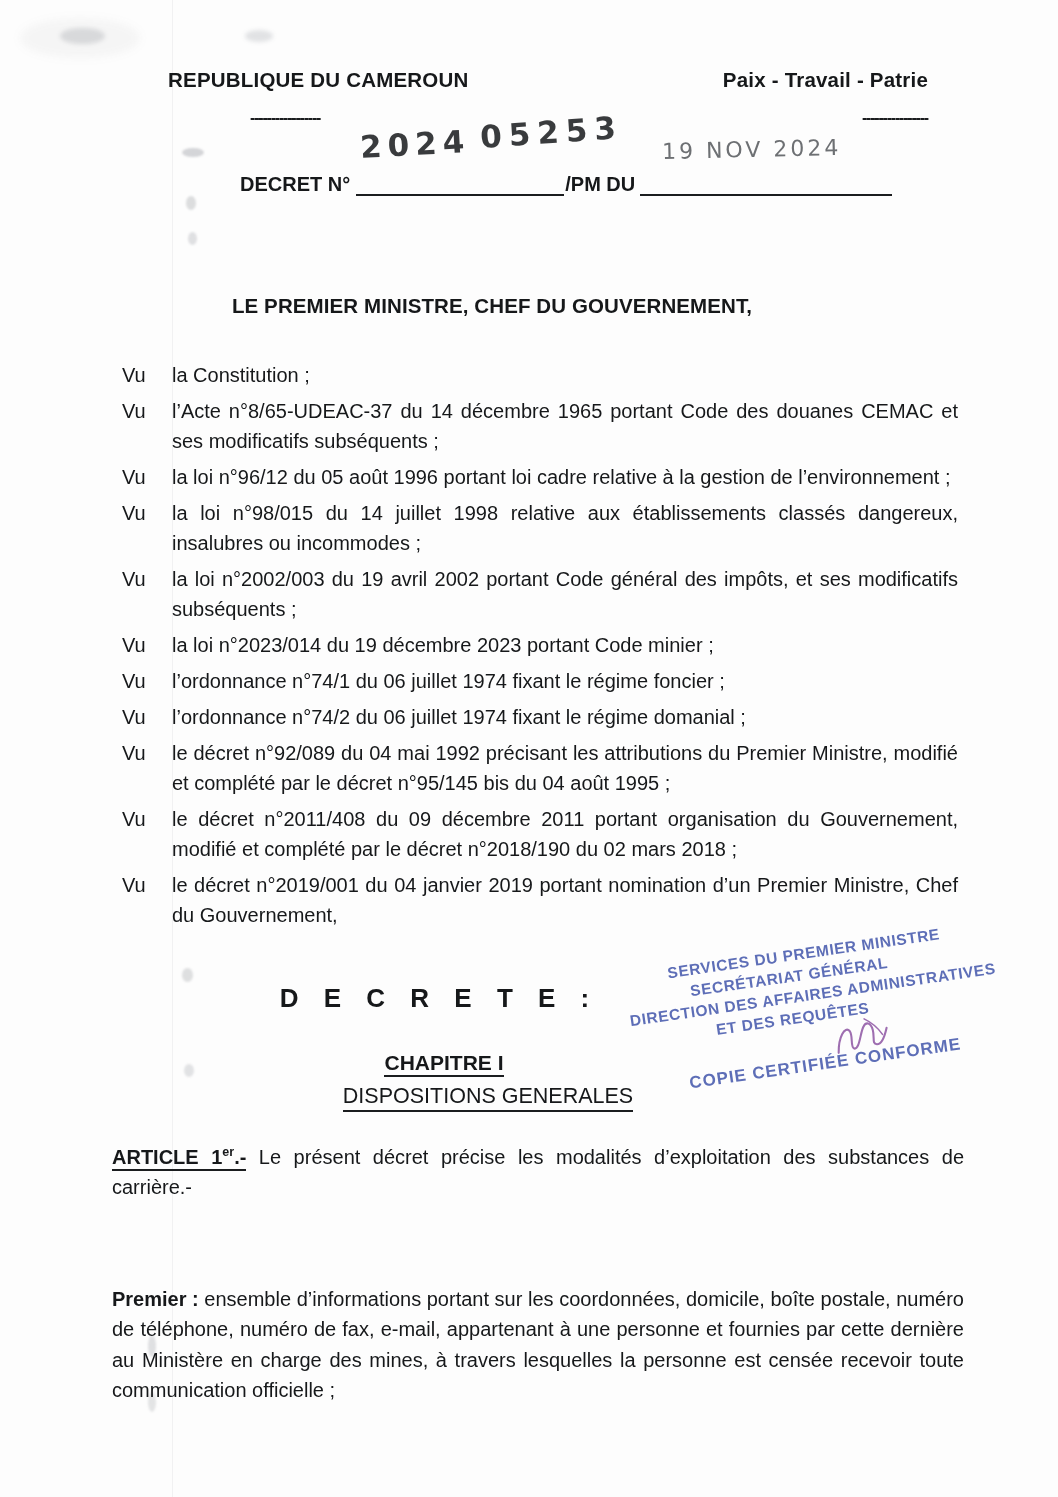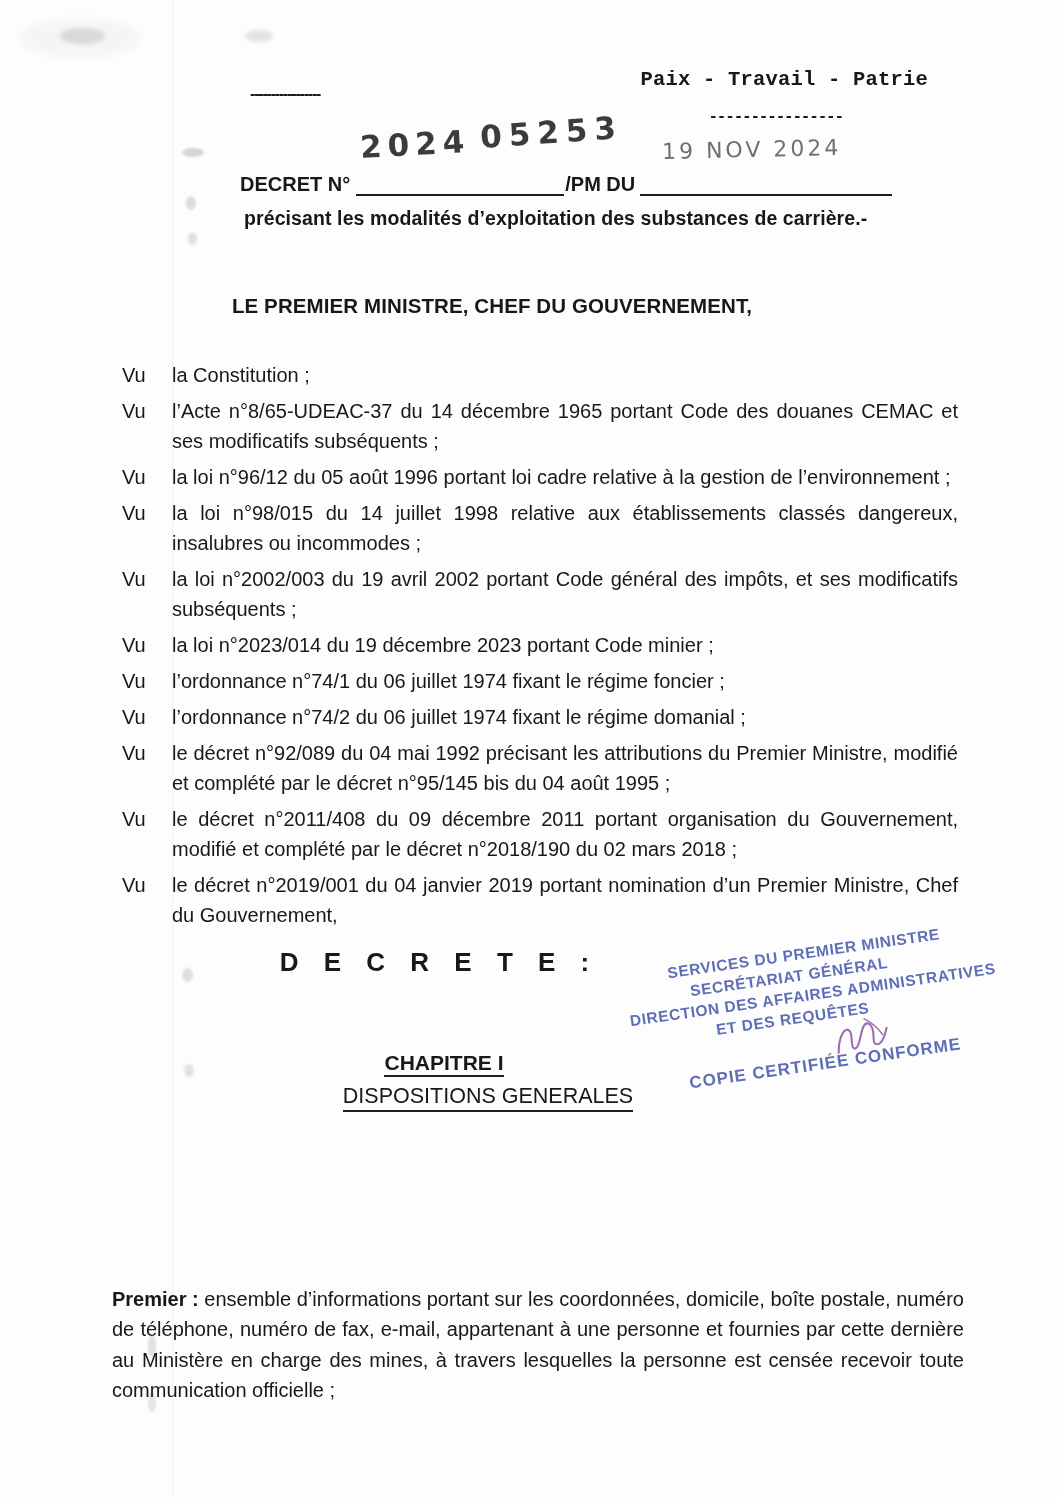--- a/index.html
+++ b/index.html
@@ -47,21 +47,21 @@
   
   .masthead {
     position: absolute;
     top: 68px;
     left: 168px;
     width: 760px;
     display: flex;
     justify-content: space-between;
   }
   .masthead-col { text-align: left; }
-  .masthead-col.right { text-align: left; font-family: Liberation Mono, monospace; }
+  .masthead-col.right { text-align: right; }
   .masthead-title {
     font-size: 20.5px;
     font-weight: bold;
     letter-spacing: .2px;
     white-space: nowrap;
   }
   .dashline {
     margin-top: 17px;
     font-size: 16px;
     font-weight: bold;
@@ -172,21 +172,21 @@
     flex: 1 1 auto;
     text-align: justify;
     text-justify: inter-word;
     hyphens: none;
   }
   .vu-text.nojustify { text-align: left; }
 
   
   .decrete-word {
     position: absolute;
-    top: 947px;
+    top: 983px;
     left: 0;
     width: 1058px;
     text-align: center;
     padding-right: 180px;
     box-sizing: border-box;
     font-size: 26px;
     font-weight: bold;
     letter-spacing: 9px;
   }
   .chapitre {
@@ -283,41 +283,41 @@
   <div class="scan-smudge smudge-d"></div>
   <div class="scan-smudge smudge-e"></div>
   <div class="scan-smudge smudge-f"></div>
   <div class="scan-smudge smudge-g"></div>
   <div class="scan-smudge smudge-h"></div>
   <div class="scan-smudge smudge-i"></div>
   <div class="scan-smudge smudge-j"></div>
 
   <div class="masthead">
     <div class="masthead-col left">
+      <div class="masthead-title">REPUBLIQUE DU CAMEROUN</div>
       <div class="dashline">-----------------</div>
     </div>
     <div class="masthead-col right">
       <div class="masthead-title">Paix - Travail - Patrie</div>
       <div class="dashline">----------------</div>
     </div>
   </div>
 
   <div class="decret-block">
     <div class="decret-line">
       <span>DECRET N°</span>
       <span class="fill-rule rule-a">
         <span class="handwritten hw-number">2024</span>
         <span class="handwritten hw-number-2">05253</span>
       </span>
       <span>/PM DU</span>
       <span class="fill-rule rule-b">
         <span class="handwritten hw-date">19 NOV 2024</span>
       </span>
     </div>
-    <div class="decret-subtitle">précisant les modalités d’exploitation des substances de carrière.-</div>
   </div>
 
   <div class="pm-heading">LE PREMIER MINISTRE, CHEF DU GOUVERNEMENT,</div>
 
   <div class="vu-list">
     <div class="vu-row">
       <span class="vu-tag">Vu</span>
       <span class="vu-text nojustify">la Constitution ;</span>
     </div>
     <div class="vu-row">
@@ -377,19 +377,22 @@
     <div class="stamp-l stamp-l3">DIRECTION DES AFFAIRES ADMINISTRATIVES</div>
     <div class="stamp-l stamp-l4">ET DES REQUÊTES</div>
     <div class="stamp-l stamp-l5">COPIE CERTIFIÉE CONFORME</div>
     <svg class="stamp-sig" viewBox="0 0 60 42">
       <path d="M4 36 C 6 20, 14 10, 18 16 C 21 21, 16 32, 20 34 C 25 36, 28 20, 32 14
                C 35 9, 40 10, 41 18 C 42 26, 38 32, 43 33 C 48 34, 52 26, 55 18" fill="none" stroke="currentColor" stroke-width="2.1" stroke-linecap="round"></path>
       <path d="M34 6 C 40 10, 46 16, 50 24" fill="none" stroke="currentColor" stroke-width="1.6" stroke-linecap="round"></path>
     </svg>
   </div>
 
+  <div class="article-block art1">
+    <span class="art-label"><span>ARTICLE 1</span><sup>er</sup><span>.-</span></span><span> Le présent décret précise les modalités d’exploitation des substances de carrière.-</span>
+  </div>
 
 
   <div class="article-block def1">
     <span class="def-term">Premier :</span><span> ensemble d’informations portant sur les coordonnées, domicile, boîte postale, numéro de téléphone, numéro de fax, e-mail, appartenant à une personne et fournies par cette dernière au Ministère en charge des mines, à travers lesquelles la personne est censée recevoir toute communication officielle ;</span>
   </div>
 
 </div>
 
 </body></html>

